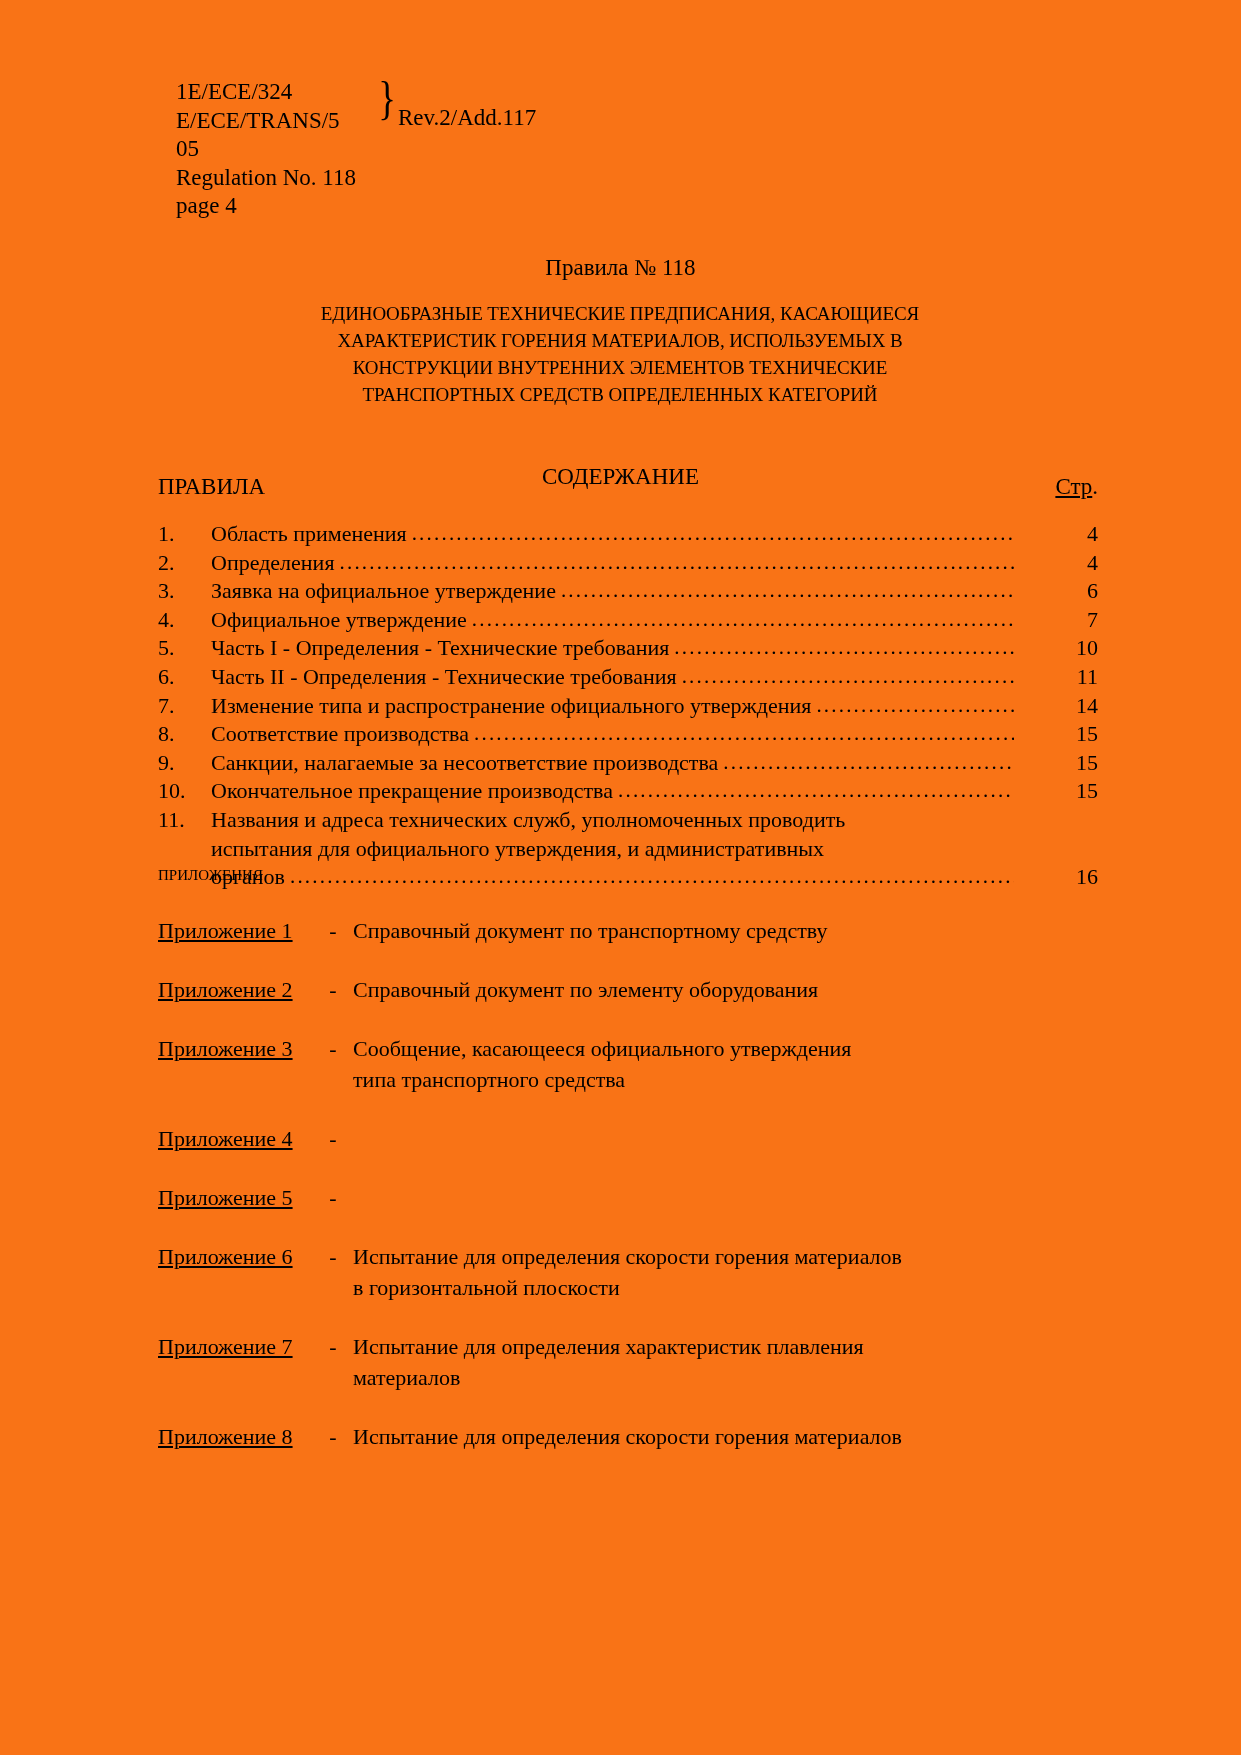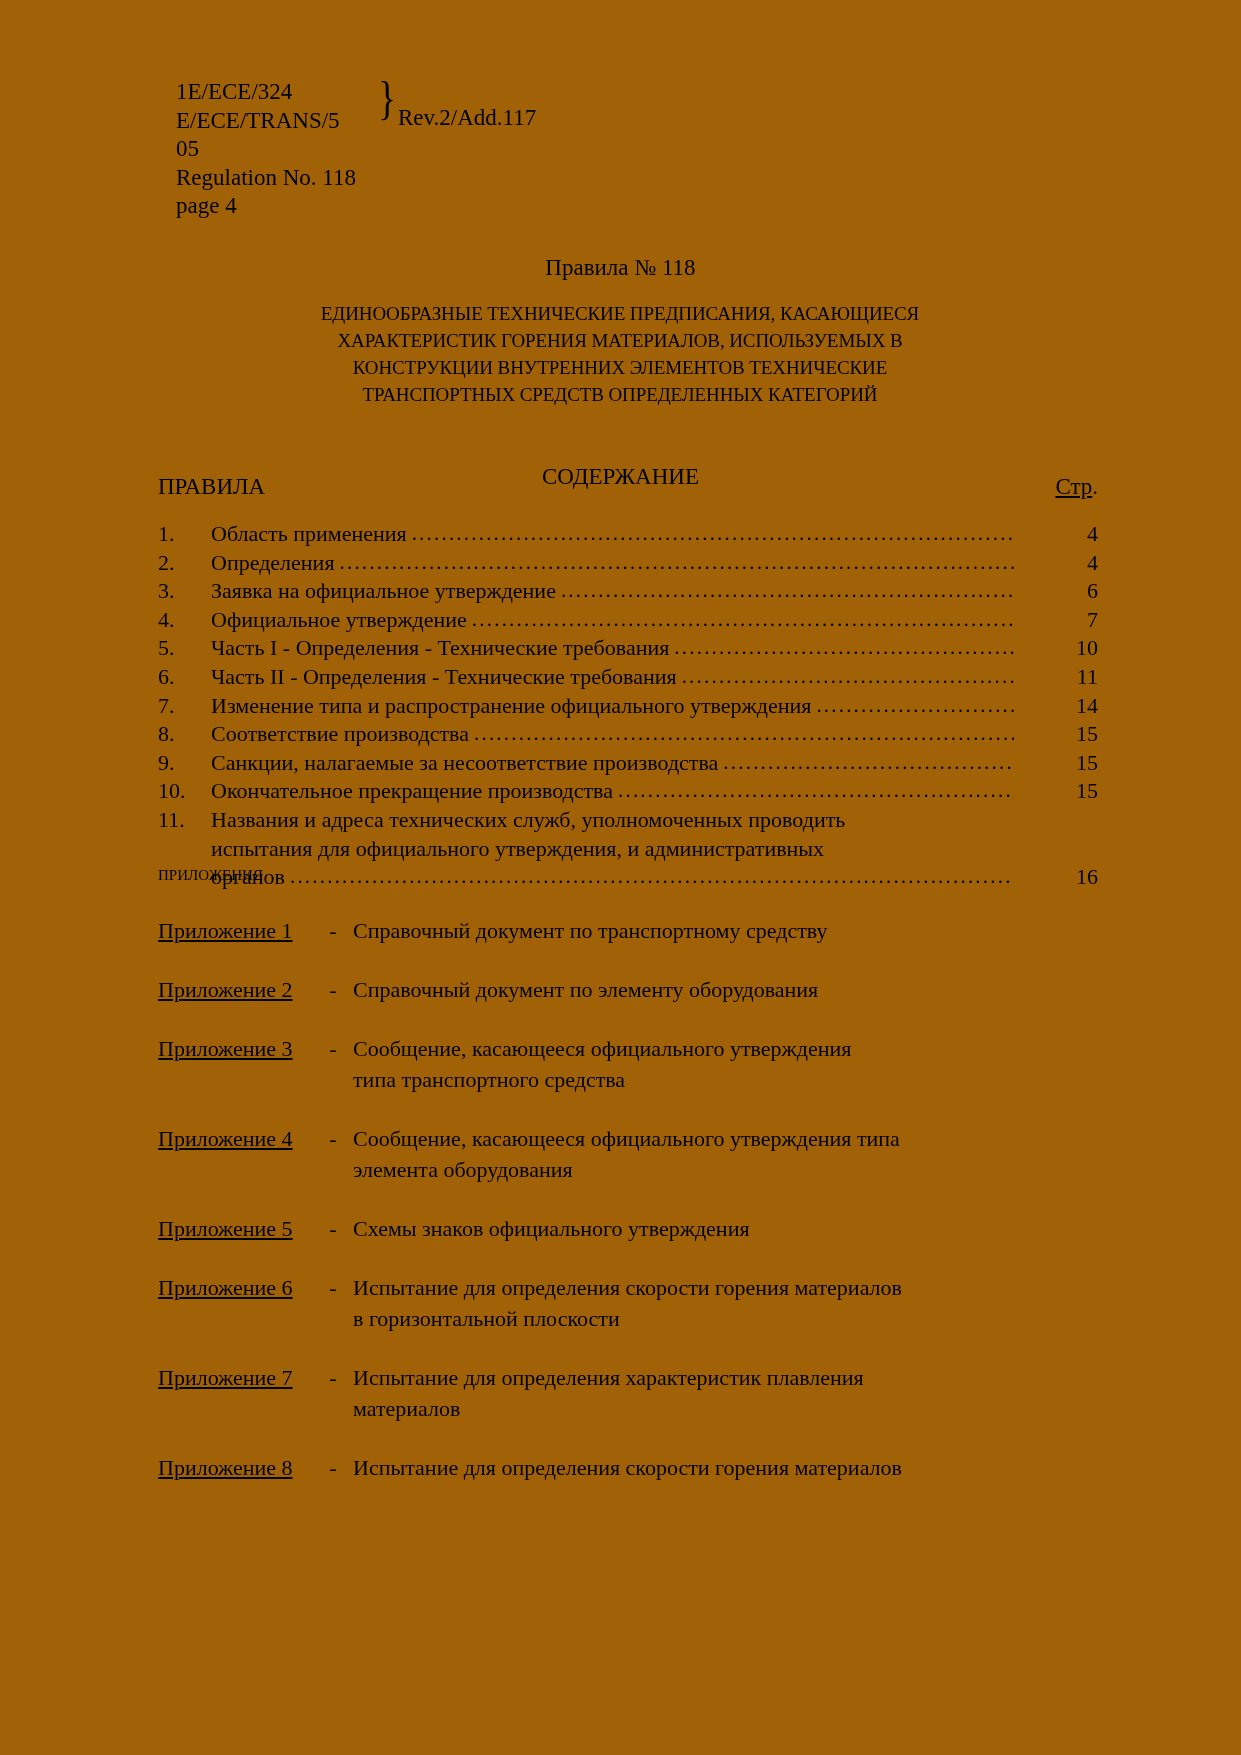--- a/index.html
+++ b/index.html
@@ -9,21 +9,21 @@
   }
   body {
     font-family: "Liberation Serif", "DejaVu Serif", serif;
     color: #000000;
   }
   .page {
     position: relative;
     width: 1241px;
     height: 1755px;
     margin: 0 auto;
-    background: #a16207;
+    background: #f97316;
     overflow: hidden;
   }
 
   
   .doc-header {
     position: absolute;
     left: 176px;
     top: 78px;
     font-size: 23px;
     line-height: 28.5px;
@@ -324,32 +324,25 @@
       <span class="annex-dash">-</span>
       <span class="annex-text">
         <div>Сообщение, касающееся официального утверждения</div>
         <div>типа транспортного средства</div>
       </span>
     </div>
 
     <div class="annex">
       <span class="annex-label">Приложение 4</span>
       <span class="annex-dash">-</span>
-      <span class="annex-text">
-        <div>Сообщение, касающееся официального утверждения типа</div>
-        <div>элемента оборудования</div>
-      </span>
     </div>
 
     <div class="annex">
       <span class="annex-label">Приложение 5</span>
       <span class="annex-dash">-</span>
-      <span class="annex-text">
-        <div>Схемы знаков официального утверждения</div>
-      </span>
     </div>
 
     <div class="annex">
       <span class="annex-label">Приложение 6</span>
       <span class="annex-dash">-</span>
       <span class="annex-text">
         <div>Испытание для определения скорости горения материалов</div>
         <div>в горизонтальной плоскости</div>
       </span>
     </div>

